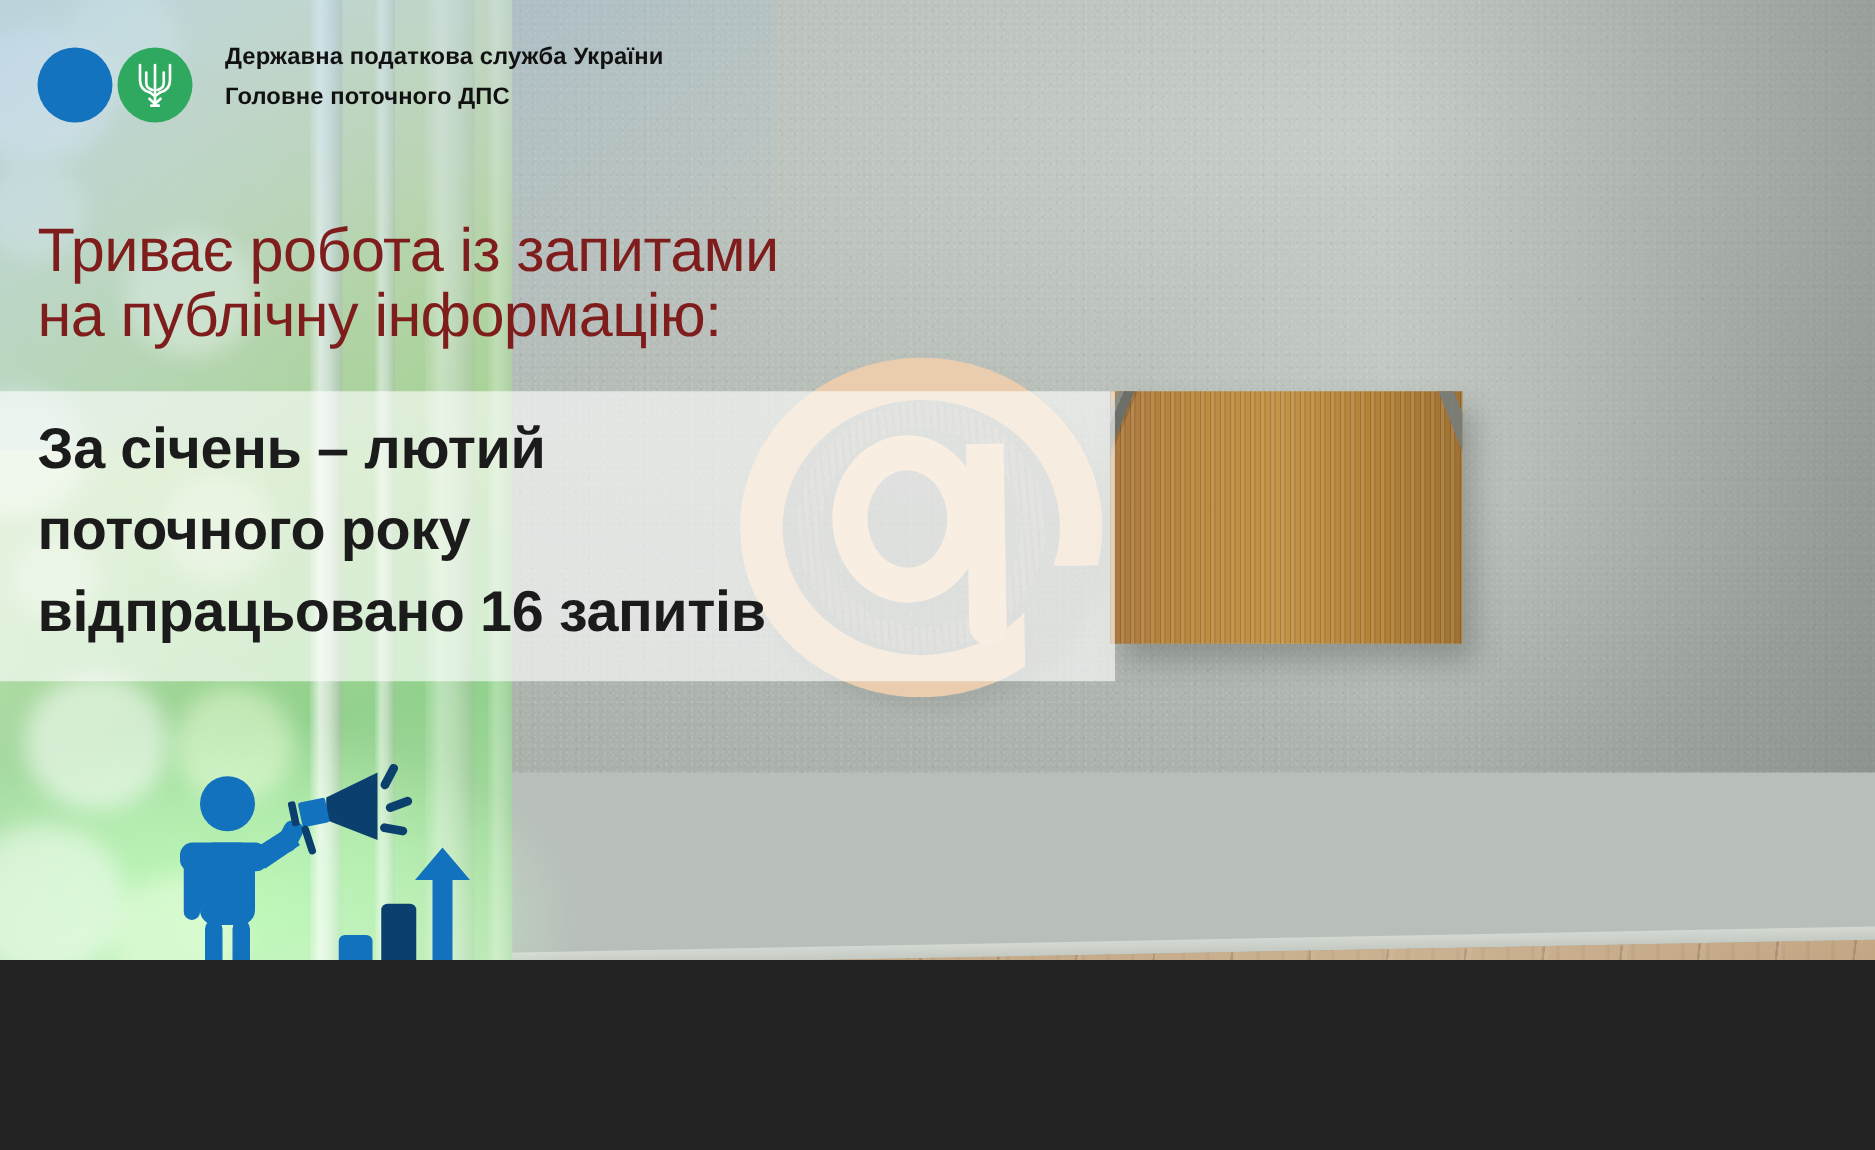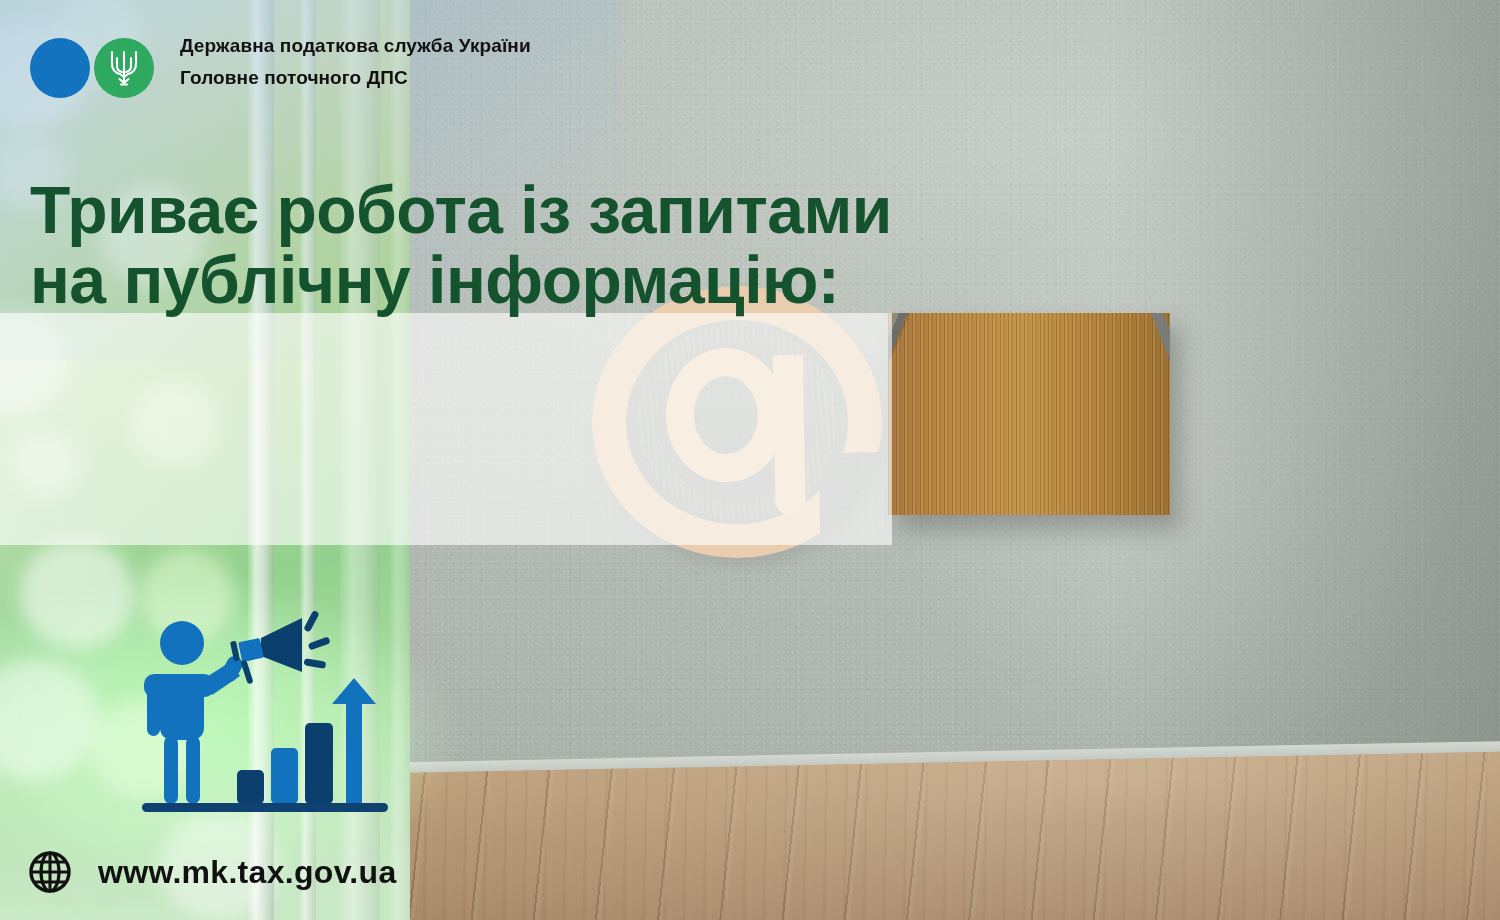--- a/index.html
+++ b/index.html
@@ -6,21 +6,21 @@
   html, body {
     margin: 0;
     padding: 0;
     background: #222;
   }
   * { box-sizing: border-box; }
 
   .poster {
     position: relative;
     width: 1500px;
-    height: 920px;
+    height: 768px;
     overflow: hidden;
     font-family: "Liberation Sans", "DejaVu Sans", sans-serif;
     background: #b8bfba;
   }
 
   
   .wall {
     position: absolute;
     inset: 0 0 150px 0;
     background:
@@ -249,23 +249,23 @@
     line-height: 1.30;
   }
   .header-line-1 { font-size: 19px; letter-spacing: .1px; margin-bottom: 7px; }
   .header-line-2, .header-line-3 { font-size: 19px; letter-spacing: .1px; }
 
   
   .headline {
     position: absolute;
     left: 30px; top: 176px;
     z-index: 20;
-    color: #14532d;
-    font-size: 66px;
-    font-weight: bold;
+    color: #7f1d1d;
+    font-size: 49px;
+    font-weight: normal;
     line-height: 1.06;
     letter-spacing: -0.5px;
     white-space: pre-line;
   }
 
   
   .band {
     position: absolute;
     left: 0; top: 313px;
     width: 892px; height: 232px;
@@ -387,20 +387,23 @@
     </div>
     <div class="header-text">
       <div class="header-line-1">Державна податкова служба України</div>
       <div class="header-line-2">Головне поточного ДПС</div>
     </div>
   </div>
 
   <div class="headline">Триває робота із запитами
 на публічну інформацію:</div>
 
+  <div class="subtext">За січень – лютий
+поточного року
+відпрацьовано 16 запитів</div>
 
   <div class="infographic">
     <svg width="270" height="240" viewBox="0 0 270 240" aria-hidden="true">
 
       <g>
         <circle cx="42" cy="43" r="22" fill="#1272bd"></circle>
         <path d="M20 74 h44 a10 10 0 0 1 10 10 v4 a9 9 0 0 1 -9 9 h-6 v20 a8 8 0 0 1 -16 0 v-20 h-8 v20 a8 8 0 0 1 -16 0 v-20 h-6 a9 9 0 0 1 -9 -9 v-4 a10 10 0 0 1 10 -10 z" fill="#1272bd"></path>
         <rect x="20" y="74" width="44" height="66" rx="12" fill="#1272bd"></rect>
         <rect x="7" y="78" width="13" height="58" rx="6.5" fill="#1272bd"></rect>
         <rect x="24" y="136" width="14" height="68" rx="7" fill="#1272bd"></rect>
@@ -428,25 +431,14 @@
       </g>
 
       <g>
         <path d="M206 204 V104 h-14 l22 -26 l22 26 h-14 v100 z" fill="#1272bd"></path>
       </g>
 
       <rect x="2" y="203" width="246" height="9" rx="4.5" fill="#0f4270"></rect>
     </svg>
   </div>
 
-  <div class="footer">
-    <svg width="44" height="44" viewBox="0 0 44 44" aria-hidden="true">
-      <circle cx="22" cy="22" r="19" fill="none" stroke="#111" stroke-width="3.4"></circle>
-      <ellipse cx="22" cy="22" rx="9" ry="19" fill="none" stroke="#111" stroke-width="3.2"></ellipse>
-      <line x1="3" y1="22" x2="41" y2="22" stroke="#111" stroke-width="3.2"></line>
-      <line x1="7" y1="12" x2="37" y2="12" stroke="#111" stroke-width="3.0"></line>
-      <line x1="7" y1="32" x2="37" y2="32" stroke="#111" stroke-width="3.0"></line>
-      <line x1="22" y1="3" x2="22" y2="41" stroke="#111" stroke-width="3.0"></line>
-    </svg>
-    <div class="footer-url">www.mk.tax.gov.ua</div>
-  </div>
 
 </div>
 
 </body></html>

